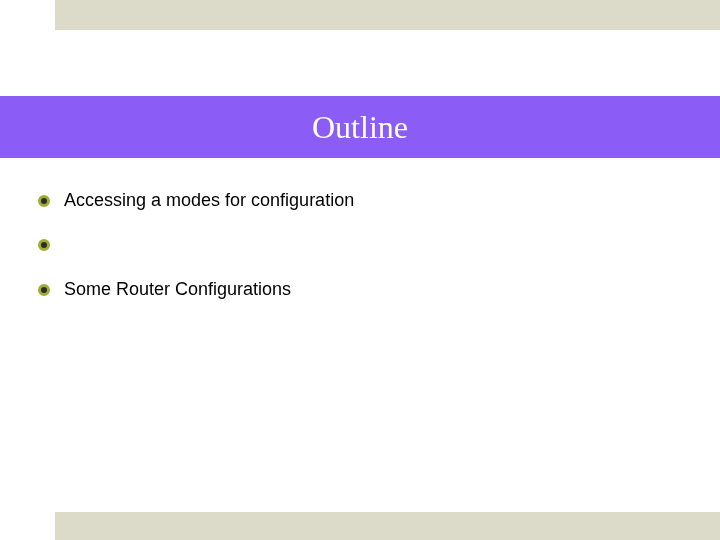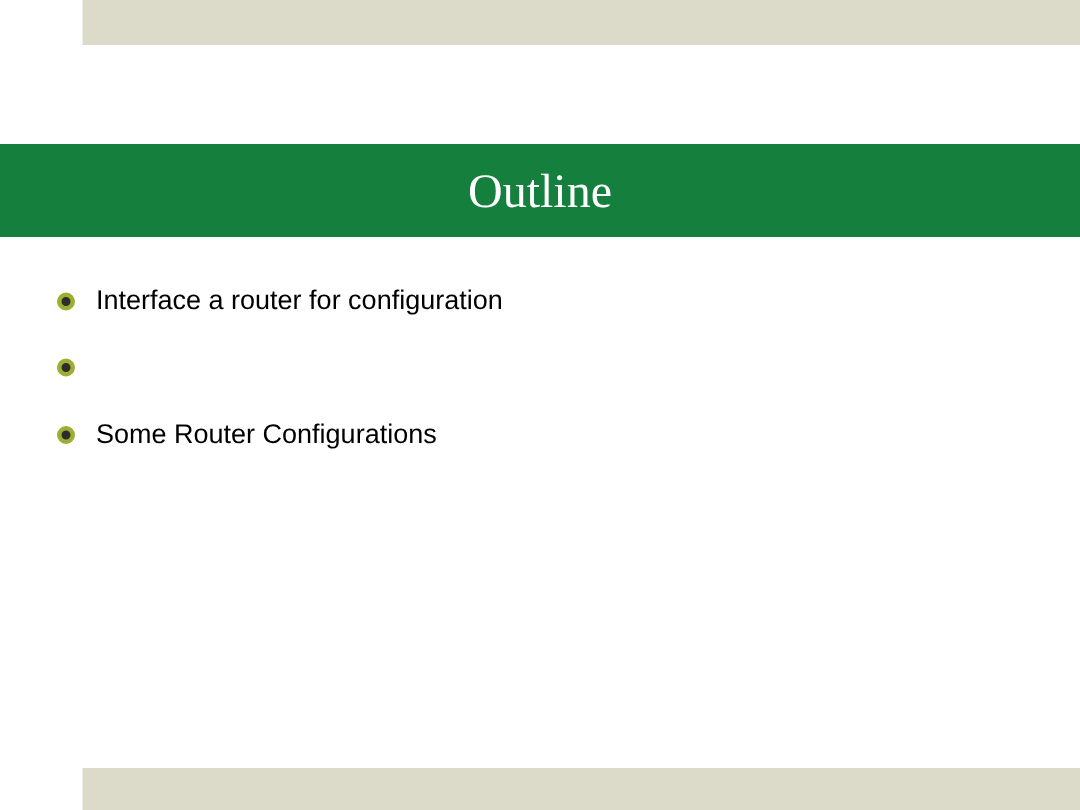--- a/index.html
+++ b/index.html
@@ -19,21 +19,21 @@
     width: 665px;
     height: 30px;
     background: #dcdbca;
   }
   .title-band {
     position: absolute;
     top: 96px;
     left: 0;
     width: 720px;
     height: 62px;
-    background: #15803d;
+    background: #8b5cf6;
     display: flex;
     align-items: center;
     justify-content: center;
   }
   .title-band h1 {
     color: #ffffff;
     font-family: Georgia, 'Times New Roman', serif;
     font-weight: 400;
     font-size: 32px;
     margin: 0;
@@ -77,21 +77,21 @@
 
 <div class="top-strip"></div>
 
 <div class="title-band">
   <h1>Outline</h1>
 </div>
 
 <div class="bullets">
   <div class="bullet-row">
     <span class="bullet-icon"></span>
-    <span class="bullet-text">Interface a router for configuration</span>
+    <span class="bullet-text">Accessing a modes for configuration</span>
   </div>
   <div class="bullet-row">
     <span class="bullet-icon"></span>
   </div>
   <div class="bullet-row">
     <span class="bullet-icon"></span>
     <span class="bullet-text">Some Router Configurations</span>
   </div>
 </div>
 

